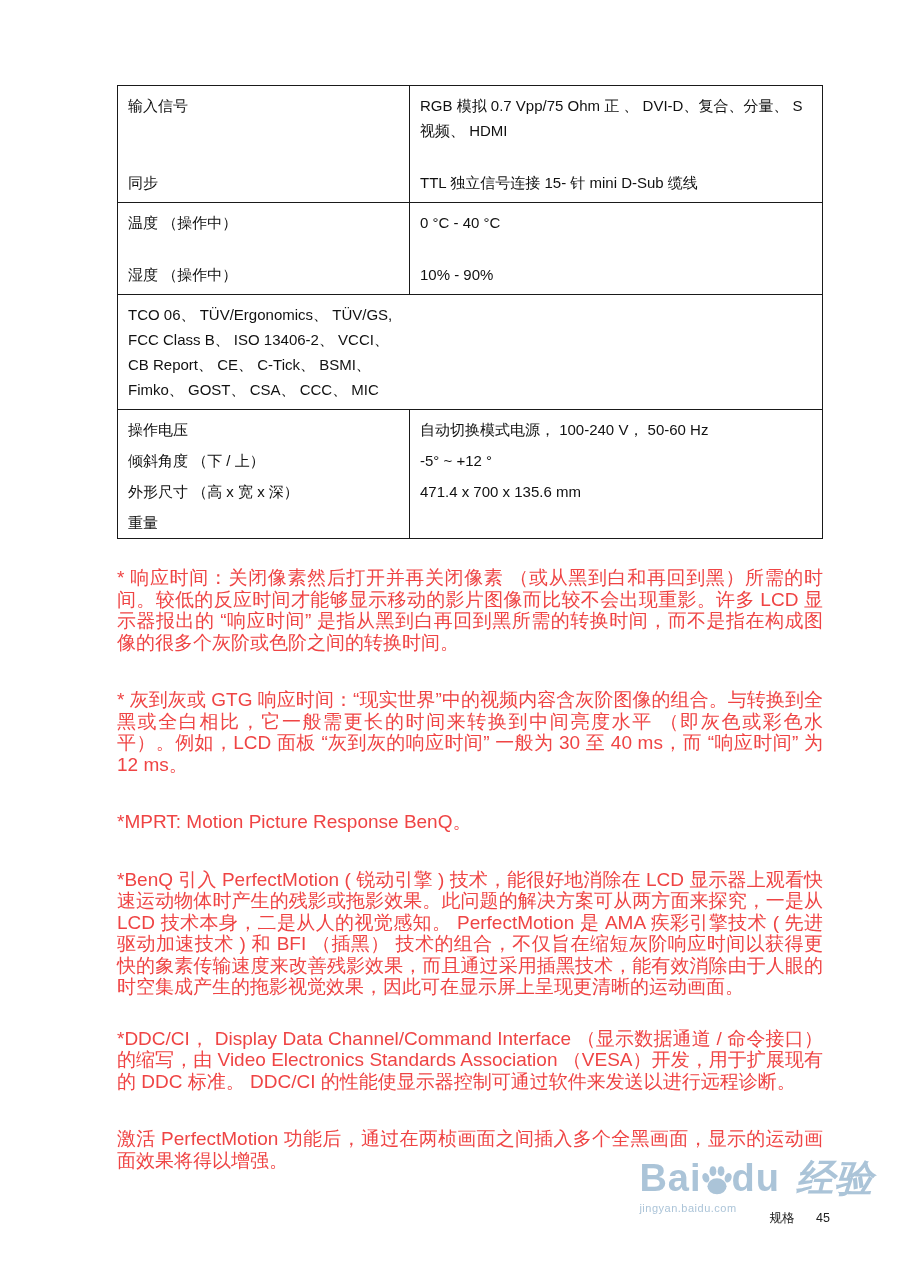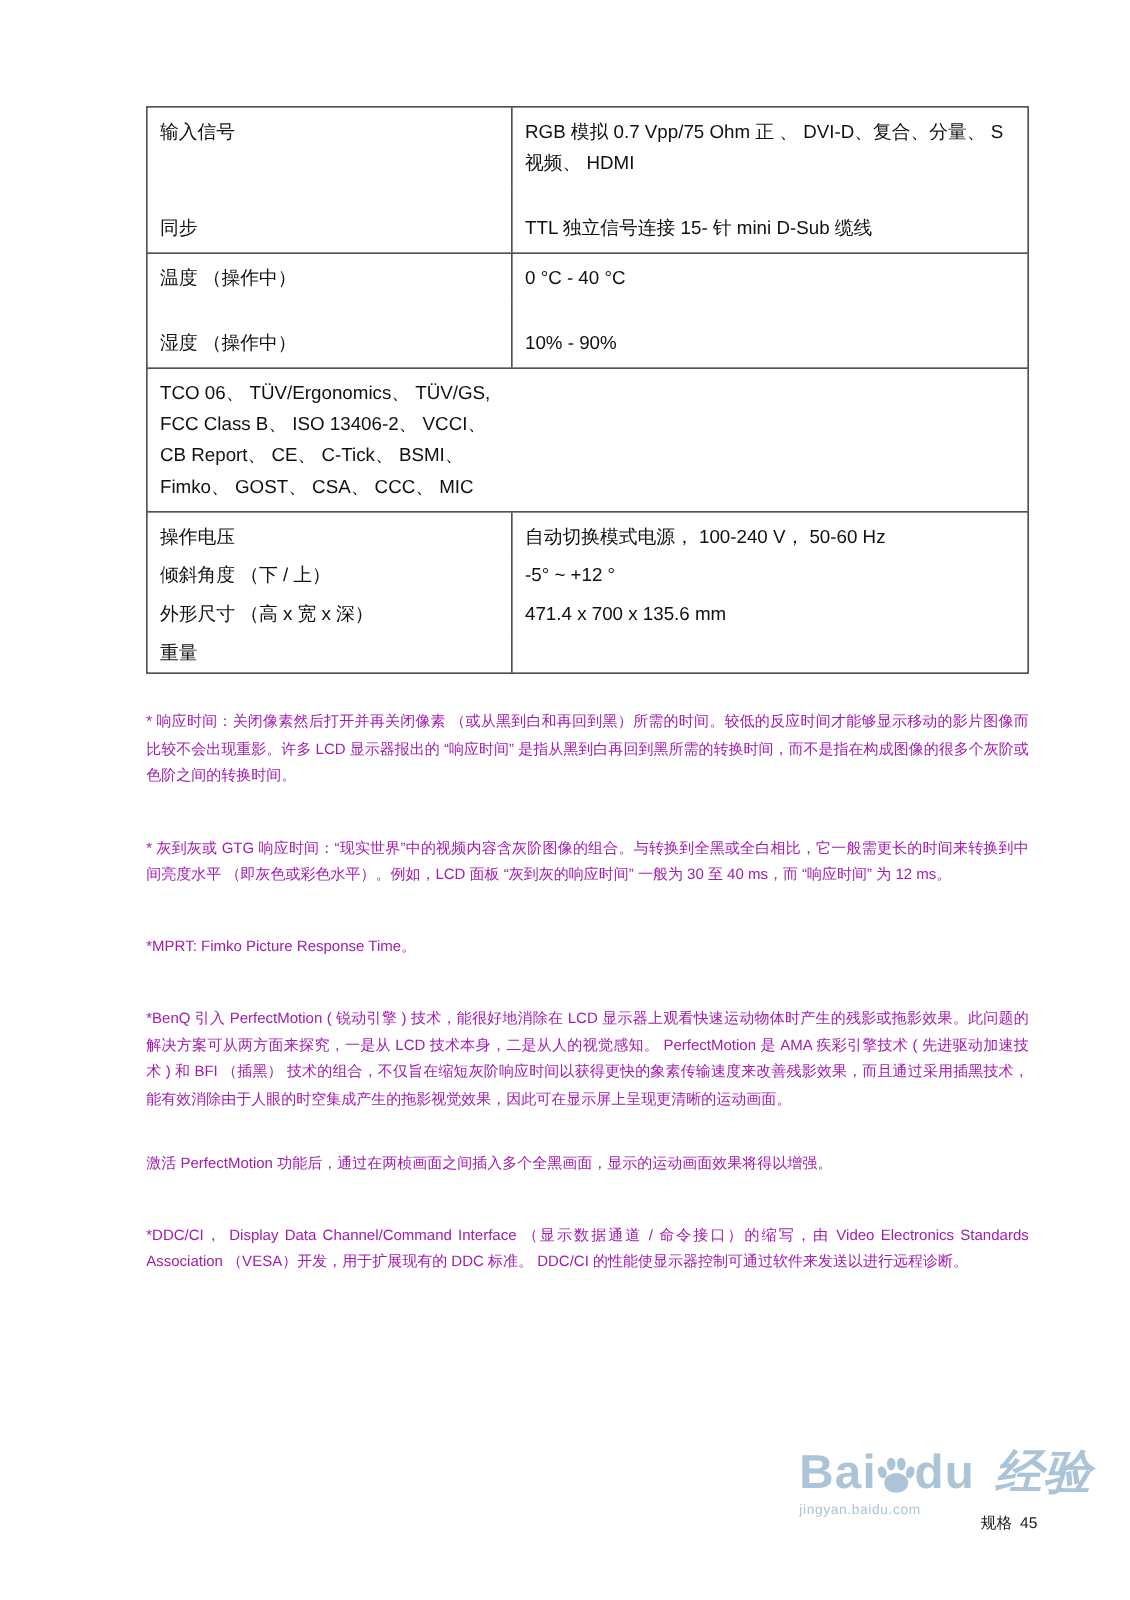--- a/index.html
+++ b/index.html
@@ -44,23 +44,23 @@
   .row-compact .cell { padding-top: 4px; padding-bottom: 4px; line-height: 23px; }
   .row-compact .cell.first { padding-top: 8px; }
 
   
   .notes {
     margin-top: 28px;
     width: 706px;
   }
   .notes p {
     margin: 0 0 36px 0;
-    font-size: 12px;
+    font-size: 19px;
     line-height: 21.5px;
-    color: #a21caf;
+    color: #ef4444;
     text-align: justify;
   }
   .notes p.tight { margin-bottom: 30px; }
 
   
   .watermark {
     position: absolute;
     top: 1158px;
     right: 30px;
     text-align: center;
@@ -91,21 +91,21 @@
 
   
   .page-footer {
     position: absolute;
     top: 1210px;
     right: 74px;
     font-size: 12.5px;
     color: #222;
     white-space: nowrap;
   }
-  .page-footer .pg-num { margin-left: 3px; }
+  .page-footer .pg-num { margin-left: 18px; }
 </style>
 </head>
 <body>
 
 <div class="page">
 
   <div class="content">
 
     <div class="spec-table">
 
@@ -135,24 +135,24 @@
         <div class="cell label">外形尺寸 （高 x 宽 x 深）</div>
         <div class="cell value">471.4 x 700 x 135.6 mm</div>
         <div class="cell label">重量</div>
       </div>
 
     </div>
 
     <div class="notes">
       <p>* 响应时间：关闭像素然后打开并再关闭像素 （或从黑到白和再回到黑）所需的时间。较低的反应时间才能够显示移动的影片图像而比较不会出现重影。许多 LCD 显示器报出的 “响应时间” 是指从黑到白再回到黑所需的转换时间，而不是指在构成图像的很多个灰阶或色阶之间的转换时间。</p>
       <p>* 灰到灰或 GTG 响应时间：“现实世界”中的视频内容含灰阶图像的组合。与转换到全黑或全白相比，它一般需更长的时间来转换到中间亮度水平 （即灰色或彩色水平）。例如，LCD 面板 “灰到灰的响应时间” 一般为 30 至 40 ms，而 “响应时间” 为 12 ms。</p>
-      <p>*MPRT: Fimko Picture Response Time。</p>
+      <p>*MPRT: Motion Picture Response BenQ。</p>
       <p class="tight">*BenQ 引入 PerfectMotion ( 锐动引擎 ) 技术，能很好地消除在 LCD 显示器上观看快速运动物体时产生的残影或拖影效果。此问题的解决方案可从两方面来探究，一是从 LCD 技术本身，二是从人的视觉感知。 PerfectMotion 是 AMA 疾彩引擎技术 ( 先进驱动加速技术 ) 和 BFI （插黑） 技术的组合，不仅旨在缩短灰阶响应时间以获得更快的象素传输速度来改善残影效果，而且通过采用插黑技术，能有效消除由于人眼的时空集成产生的拖影视觉效果，因此可在显示屏上呈现更清晰的运动画面。</p>
+      <p>*DDC/CI， Display Data Channel/Command Interface （显示数据通道 / 命令接口）的缩写，由 Video Electronics Standards Association （VESA）开发，用于扩展现有的 DDC 标准。 DDC/CI 的性能使显示器控制可通过软件来发送以进行远程诊断。</p>
       <p>激活 PerfectMotion 功能后，通过在两桢画面之间插入多个全黑画面，显示的运动画面效果将得以增强。</p>
-      <p>*DDC/CI， Display Data Channel/Command Interface （显示数据通道 / 命令接口）的缩写，由 Video Electronics Standards Association （VESA）开发，用于扩展现有的 DDC 标准。 DDC/CI 的性能使显示器控制可通过软件来发送以进行远程诊断。</p>
     </div>
 
   </div>
 
   <div class="watermark">
     <div class="wm-logo">
       <span>Bai</span>
         <svg class="paw" width="34" height="34" viewBox="0 0 32 32" fill="#a7c1d6" aria-hidden="true">
         <ellipse cx="16" cy="21" rx="9" ry="7.5"></ellipse>
         <ellipse cx="5.5" cy="13" rx="3.2" ry="4.6" transform="rotate(-18 5.5 13)"></ellipse>

